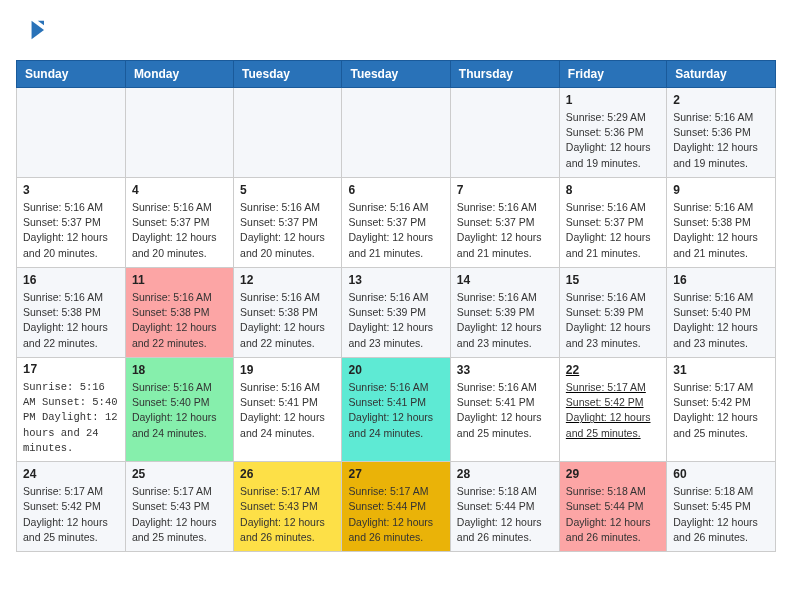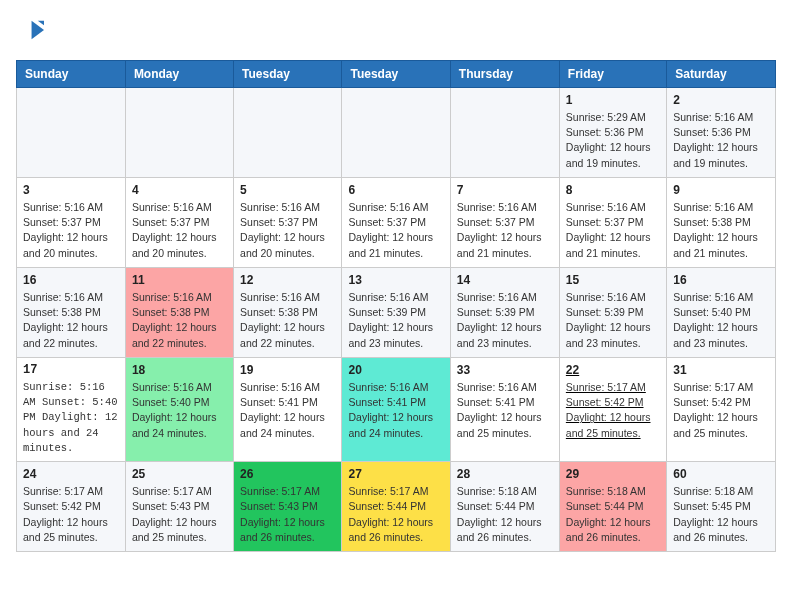--- a/index.html
+++ b/index.html
@@ -286,27 +286,27 @@
           <div class="day-info">Sunrise: 5:17 AM
 Sunset: 5:42 PM
 Daylight: 12 hours and 25 minutes.</div>
         </td>
         <td style="background: rgb(245, 247, 250);">
           <div class="day-num">25</div>
           <div class="day-info">Sunrise: 5:17 AM
 Sunset: 5:43 PM
 Daylight: 12 hours and 25 minutes.</div>
         </td>
-        <td style="background: #22c55e;">
+        <td style="background: #fde047;">
           <div class="day-num">26</div>
           <div class="day-info">Sunrise: 5:17 AM
 Sunset: 5:43 PM
 Daylight: 12 hours and 26 minutes.</div>
         </td>
-        <td style="background: #fde047;">
+        <td style="background: #eab308;">
           <div class="day-num">27</div>
           <div class="day-info">Sunrise: 5:17 AM
 Sunset: 5:44 PM
 Daylight: 12 hours and 26 minutes.</div>
         </td>
         <td style="background: rgb(245, 247, 250);">
           <div class="day-num">28</div>
           <div class="day-info">Sunrise: 5:18 AM
 Sunset: 5:44 PM
 Daylight: 12 hours and 26 minutes.</div>

